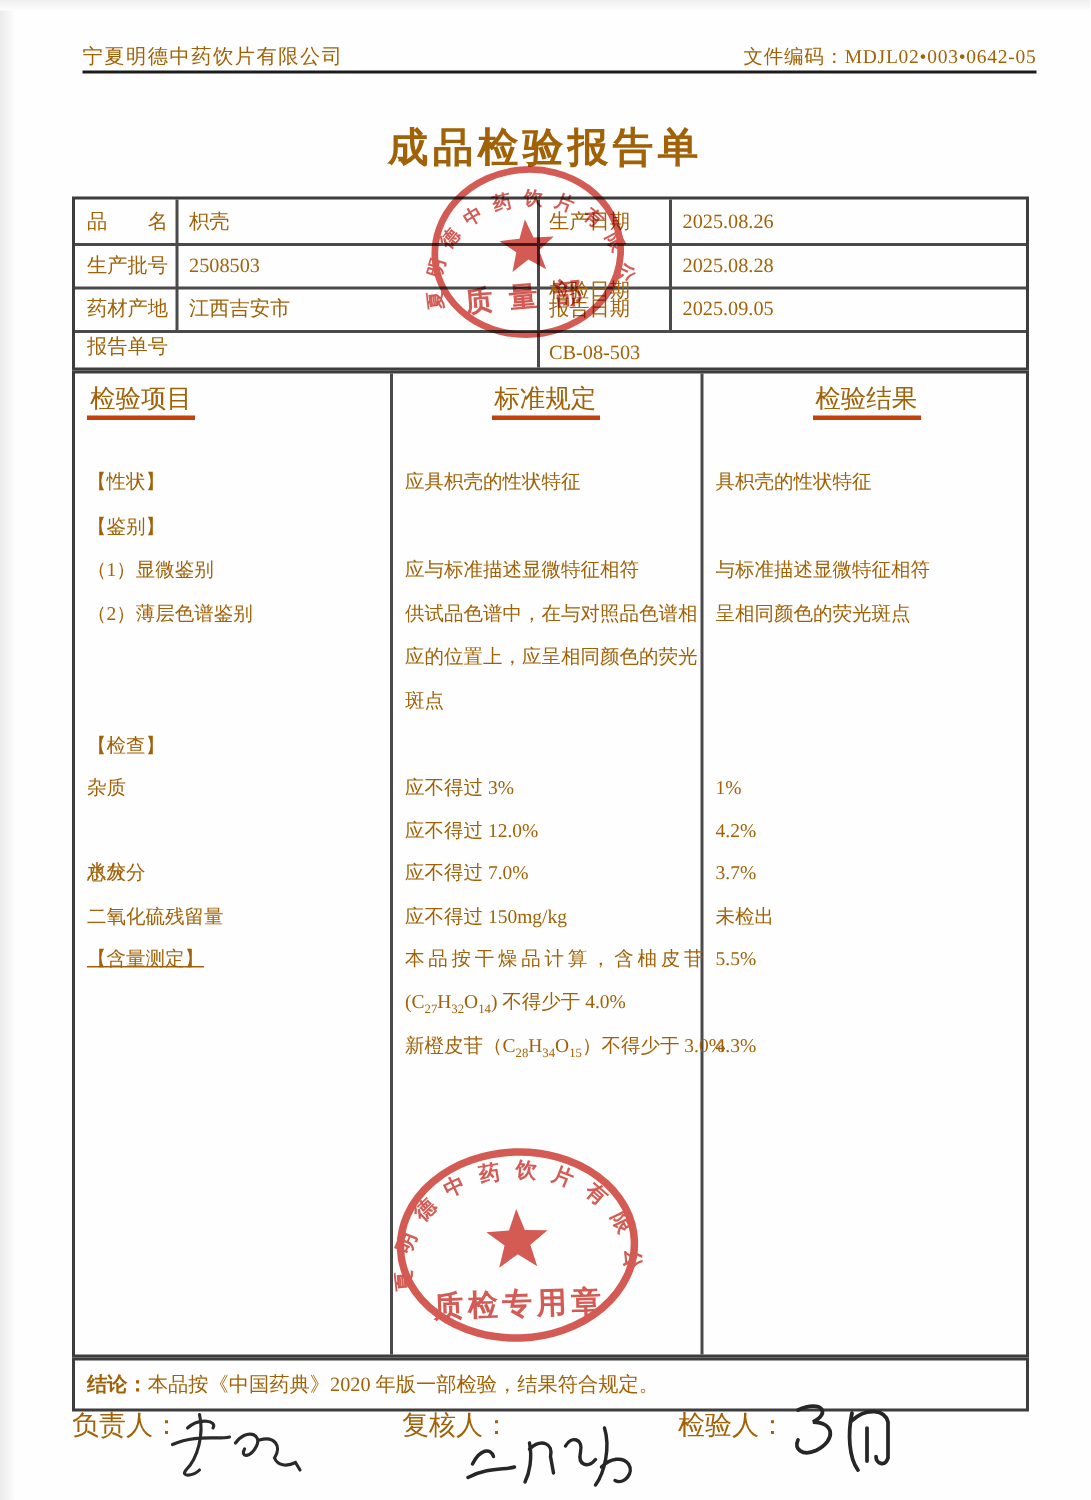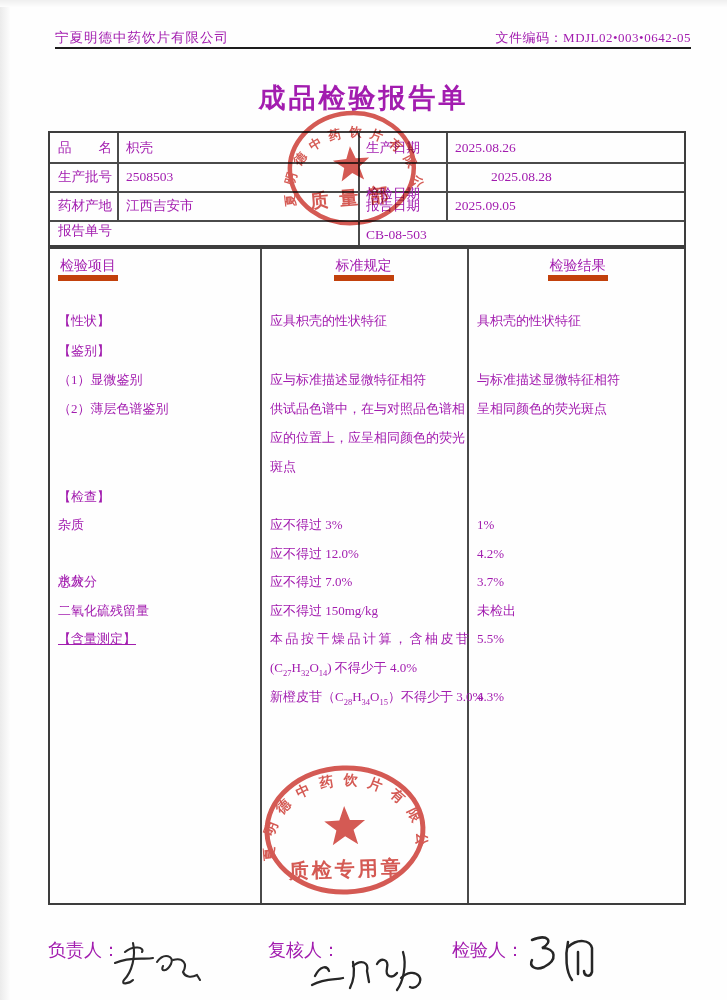--- a/index.html
+++ b/index.html
@@ -1,36 +1,36 @@
 <!DOCTYPE html>
 <html><head>
 <meta charset="utf-8">
 <style>
   html,body{margin:0;padding:0;background:#ffffff;}
   .sheet{
     position:relative;width:727px;height:1000px;background:#fefefe;
-    font-family:"Liberation Serif","DejaVu Serif",serif;color:#a21caf;overflow:hidden;
+    font-family:"Liberation Serif","DejaVu Serif",serif;color:#a16207;overflow:hidden;
   }
   .edge-left{position:absolute;left:0;top:0;width:10px;height:100%;
     background:linear-gradient(to right,#ebebeb,#fdfdfd);}
   .edge-top{position:absolute;left:0;top:0;width:100%;height:7px;
     background:linear-gradient(to bottom,#efefef,#fdfdfd);}
   .hdr-company{position:absolute;left:55px;top:29px;font-size:13.5px;letter-spacing:1px;}
   .hdr-code{position:absolute;right:36px;top:29px;font-size:13px;letter-spacing:.5px;}
   .hdr-rule{position:absolute;left:55px;right:36px;top:47px;height:2px;background:#1c1c1c;}
   .doc-title{position:absolute;left:0;top:80px;width:100%;text-align:center;
     font-size:27px;font-weight:bold;letter-spacing:3px;}
   
   .box{position:absolute;border:2px solid #3d3d3d;box-sizing:border-box;background:transparent;}
   .hline{position:absolute;left:0;width:100%;height:1.5px;background:#4a4a4a;}
   .vline{position:absolute;top:0;width:1.5px;background:#4a4a4a;}
   .cell{position:absolute;font-size:13.5px;white-space:nowrap;}
   .rowtxt{height:29px;line-height:29px;}
   .line{position:absolute;font-size:13px;line-height:17px;white-space:nowrap;}
-  .colhead{font-size:14px;border-bottom:6px solid #c2410c;padding:0 2px 2px 2px;}
+  .colhead{font-size:17px;border-bottom:3px solid #c2410c;padding:0 2px 2px 2px;}
   .center{text-align:center;}
   sub{font-size:8.5px;line-height:0;}
   .wide{letter-spacing:2.5px;}
   
   .concl-line{position:absolute;left:8px;top:0;height:32px;line-height:32px;font-size:13.5px;white-space:nowrap;}
   .sig-label{position:absolute;font-size:18px;top:938px;}
   svg{display:block;}
   .stamp{position:absolute;mix-blend-mode:multiply;opacity:.88;pointer-events:none;}
   .signature{position:absolute;pointer-events:none;}
 </style>
@@ -55,21 +55,21 @@
     <div class="vline" style="left:396px;height:87px;"></div>
 
     <div class="cell rowtxt" style="left:8px;top:0;">品　　名</div>
     <div class="cell rowtxt" style="left:76px;top:0;">枳壳</div>
     <div class="cell rowtxt" style="left:316px;top:0;">生产日期</div>
     <div class="cell rowtxt" style="left:405px;top:0;">2025.08.26</div>
 
     <div class="cell rowtxt" style="left:8px;top:29px;">生产批号</div>
     <div class="cell rowtxt" style="left:76px;top:29px;">2508503</div>
     <div class="cell rowtxt" style="left:316px;top:46px;">检验日期</div>
-    <div class="cell rowtxt" style="left:405px;top:29px;margin-left:36px;">2025.08.28</div>
+    <div class="cell rowtxt" style="left:405px;top:29px;">2025.08.28</div>
 
     <div class="cell rowtxt" style="left:8px;top:58px;">药材产地</div>
     <div class="cell rowtxt" style="left:76px;top:58px;">江西吉安市</div>
     <div class="cell rowtxt" style="left:316px;top:58px;">报告日期</div>
     <div class="cell rowtxt" style="left:405px;top:58px;">2025.09.05</div>
 
     <div class="cell rowtxt" style="left:8px;top:83px;">报告单号</div>
     <div class="cell rowtxt" style="left:316px;top:87px;">CB-08-503</div>
   </div>
 
@@ -116,20 +116,23 @@
     <div class="line" style="left:427px;top:353px;">未检出</div>
 
     <div class="line" style="left:8px;top:381px;text-decoration:underline;">【含量测定】</div>
     <div class="line wide" style="left:220px;top:381px;">本品按干燥品计算，含柚皮苷</div>
     <div class="line" style="left:220px;top:410px;"><span>(C</span><sub>27</sub><span>H</span><sub>32</sub><span>O</span><sub>14</sub><span>) 不得少于 4.0%</span></div>
     <div class="line" style="left:427px;top:381px;">5.5%</div>
     <div class="line" style="left:220px;top:439px;"><span>新橙皮苷（C</span><sub>28</sub><span>H</span><sub>34</sub><span>O</span><sub>15</sub><span>）不得少于 3.0%</span></div>
     <div class="line" style="left:427px;top:439px;">4.3%</div>
   </div>
 
+  <div class="box" style="left:48px;top:905px;width:638px;height:36px;">
+    <div class="concl-line"><b>结论：</b><span>本品按《中国药典》2020 年版一部检验，结果符合规定。</span></div>
+  </div>
 
   <div class="sig-label" style="left:48px;">负责人：</div>
   <div class="sig-label" style="left:268px;">复核人：</div>
   <div class="sig-label" style="left:452px;">检验人：</div>
 
   <svg class="signature" style="left:105px;top:936px;" width="105" height="58" viewBox="0 0 105 58">
     <g fill="none" stroke="#2a2a2a" stroke-width="2.1" stroke-linecap="round">
       <path d="M20,16 C28,9 40,11 37,16"></path>
       <path d="M10,27 C26,20 40,24 48,22"></path>
       <path d="M28,7 C31,20 27,36 19,44 C15,49 24,48 28,44"></path>

